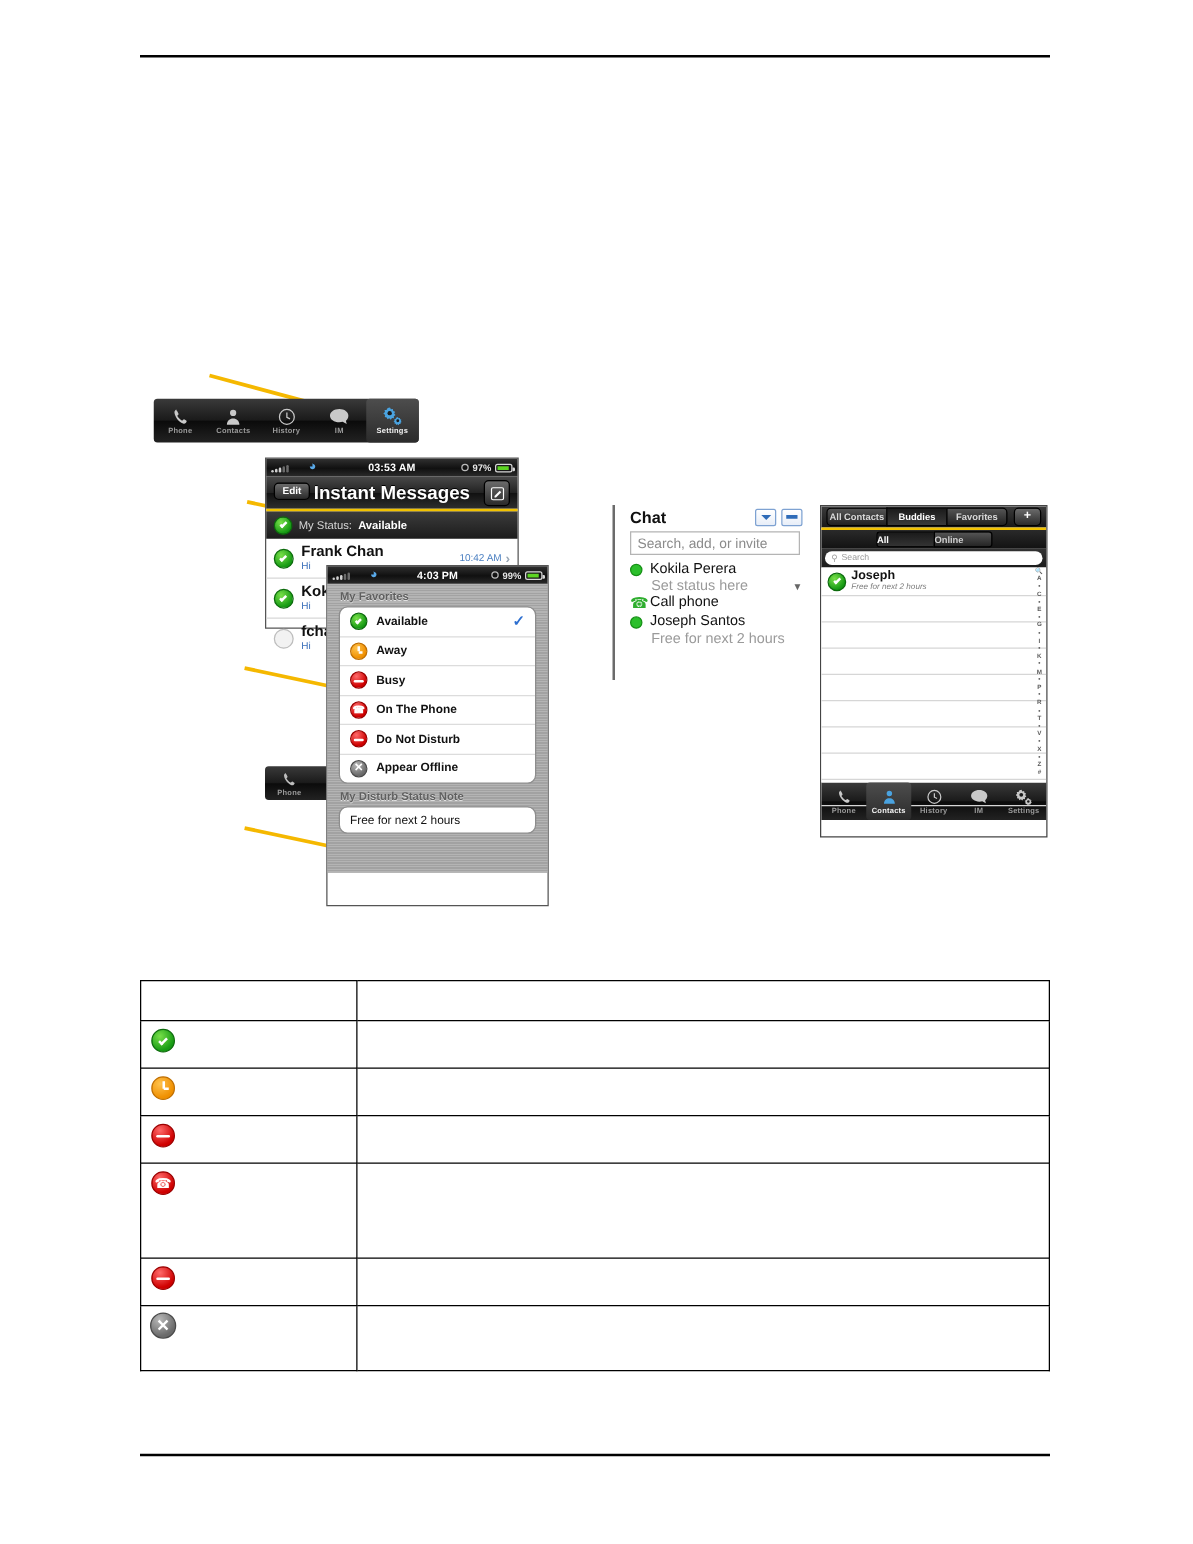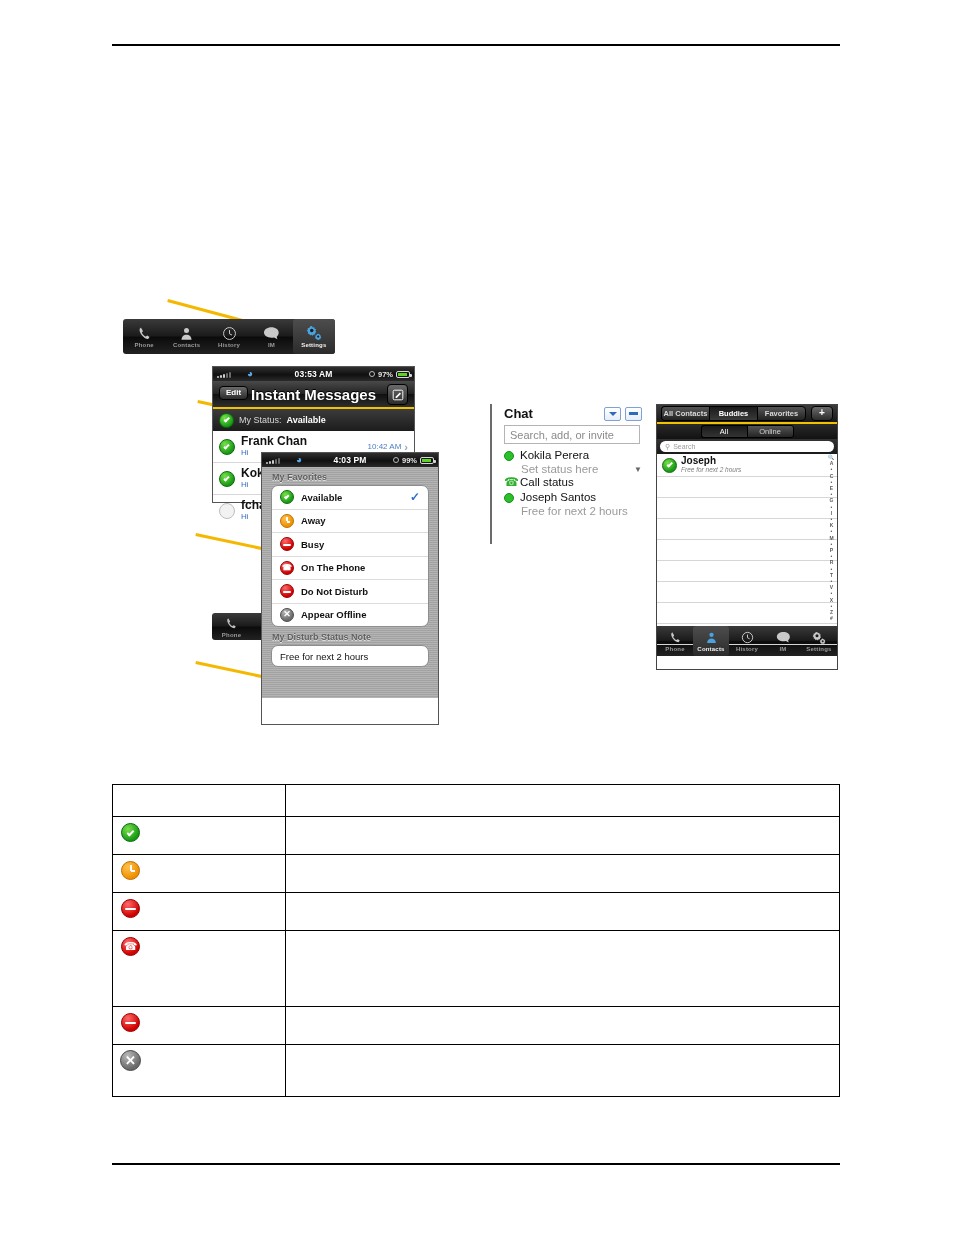--- a/index.html
+++ b/index.html
@@ -247,21 +247,21 @@
   .plus-btn {
     margin-left:5px; width:20px; height:13px; border:1px solid #000; border-radius:4px;
     background:linear-gradient(to bottom,#6b6b6b,#2b2b2b);
     color:#fff; font-size:10px; font-weight:bold; line-height:11px; text-align:center;
   }
   .seg-bar2 {
     height: 15px; background: linear-gradient(to bottom,#2a2a2a,#121212);
     display:flex; align-items:center; justify-content:center;
   }
   .seg2 {
-    width: 45px; text-align:center; font-size:7.5px; font-weight:normal; color:#cfcfcf;
+    width: 45px; text-align:left; font-size:7.5px; font-weight:bold; color:#cfcfcf;
     border:1px solid #000; padding:1px 0;
     background: linear-gradient(to bottom,#555,#242424);
   }
   .seg2:first-child { border-radius:3px 0 0 3px; border-right:none; background:linear-gradient(to bottom,#1a1a1a,#343434); color:#fff;}
   .seg2:last-child { border-radius:0 3px 3px 0; }
   .c-searchbar {
     height: 15px; background: linear-gradient(to bottom,#333,#1a1a1a);
     display:flex; align-items:center; padding: 0 3px;
   }
   .c-searchfield {
@@ -541,21 +541,21 @@
         <span class="pdot"></span>
         <span class="nm">Kokila Perera</span>
       </div>
       <div class="chat-sub">
         <span>Set status here</span>
         <span class="caret">▼</span>
       </div>
 
       <div class="chat-line">
         <span class="phone-glyph">☎</span>
-        <span class="nm">Call status</span>
+        <span class="nm">Call phone</span>
       </div>
 
       <div class="chat-line">
         <span class="pdot"></span>
         <span class="nm">Joseph Santos</span>
       </div>
       <div class="chat-sub">
         <span>Free for next 2 hours</span>
       </div>
     </div>

